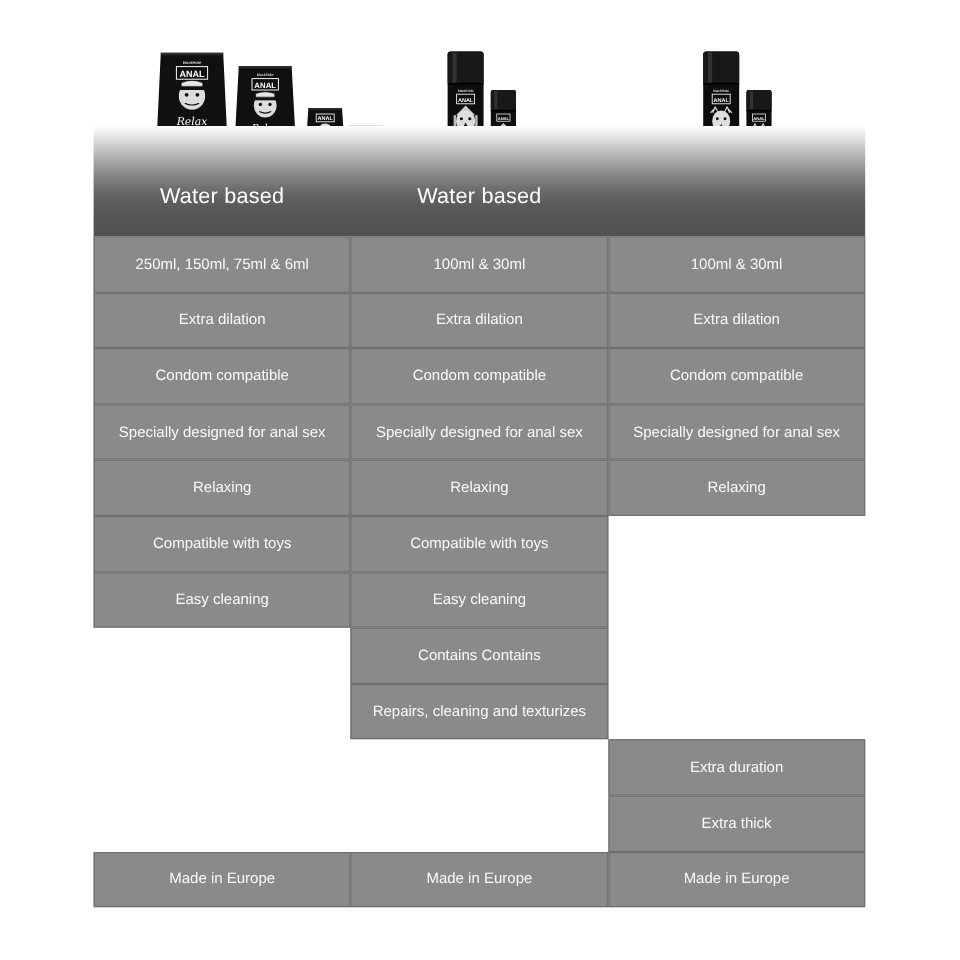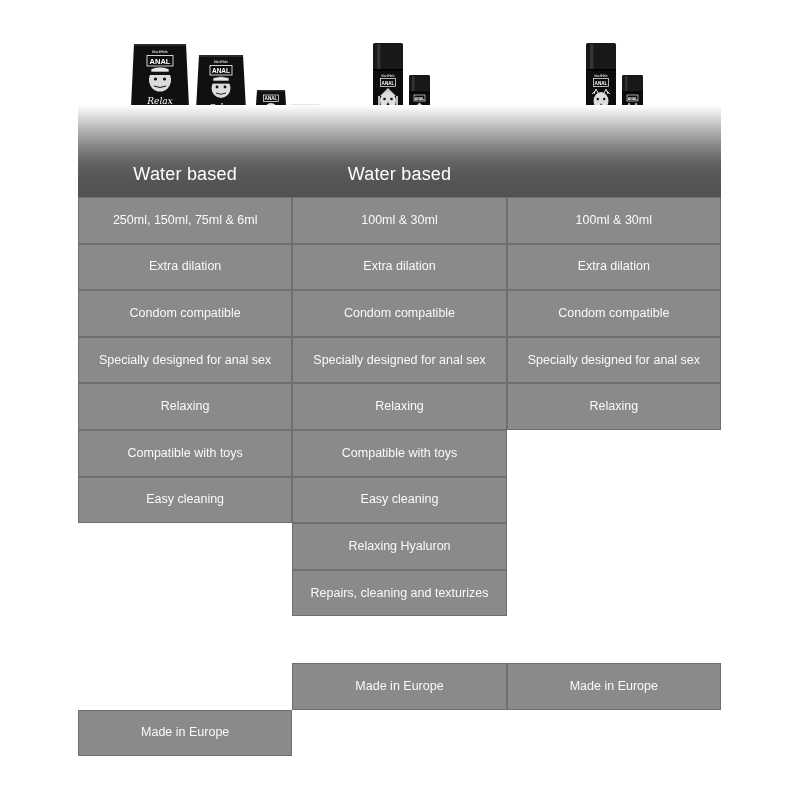--- a/index.html
+++ b/index.html
@@ -8,21 +8,21 @@
     font-family:"Liberation Sans", sans-serif;
   }
   
   .band{
     position:absolute;left:78px;top:105px;width:643px;height:92px;
     background:linear-gradient(180deg,#ffffff 0%,#e9e9e9 8%,#b9b9b9 25%,#858585 45%,#646464 62%,#565656 78%,#515151 100%);
     display:grid;grid-template-columns:repeat(3,1fr);align-items:end;
   }
   .band .hd{
     text-align:center;color:#ffffff;font-size:18px;letter-spacing:.2px;
-    padding-bottom:12px;font-weight:400;
+    padding-bottom:23px;font-weight:400;
   }
   
   .tbl{
     position:absolute;left:78px;top:197px;width:643px;
     display:grid;grid-template-columns:repeat(3,1fr);
     grid-template-rows:repeat(12,46.6px);
   }
   .cell{
     display:flex;align-items:center;justify-content:center;text-align:center;
     font-size:12.5px;color:#fafafa;box-sizing:border-box;padding:2px 8px;line-height:1.2;
@@ -239,29 +239,31 @@
 
   <div class="cell f">Compatible with toys</div>
   <div class="cell f">Compatible with toys</div>
   <div class="cell e"></div>
 
   <div class="cell f">Easy cleaning</div>
   <div class="cell f">Easy cleaning</div>
   <div class="cell e"></div>
 
   <div class="cell e"></div>
-  <div class="cell f">Relaxing Hyaluron</div>
+  <div class="cell f">Contains Contains</div>
   <div class="cell e"></div>
 
   <div class="cell e"></div>
   <div class="cell f">Repairs, cleaning and texturizes</div>
   <div class="cell e"></div>
 
   <div class="cell e"></div>
   <div class="cell e"></div>
-
-  <div class="cell e"></div>
-  <div class="cell e"></div>
+  <div class="cell f">Extra duration</div>
+
+  <div class="cell e"></div>
+  <div class="cell e"></div>
+  <div class="cell f">Extra thick</div>
 
   <div class="cell f">Made in Europe</div>
   <div class="cell f">Made in Europe</div>
   <div class="cell f">Made in Europe</div>
 </div>
 
 </body></html>

